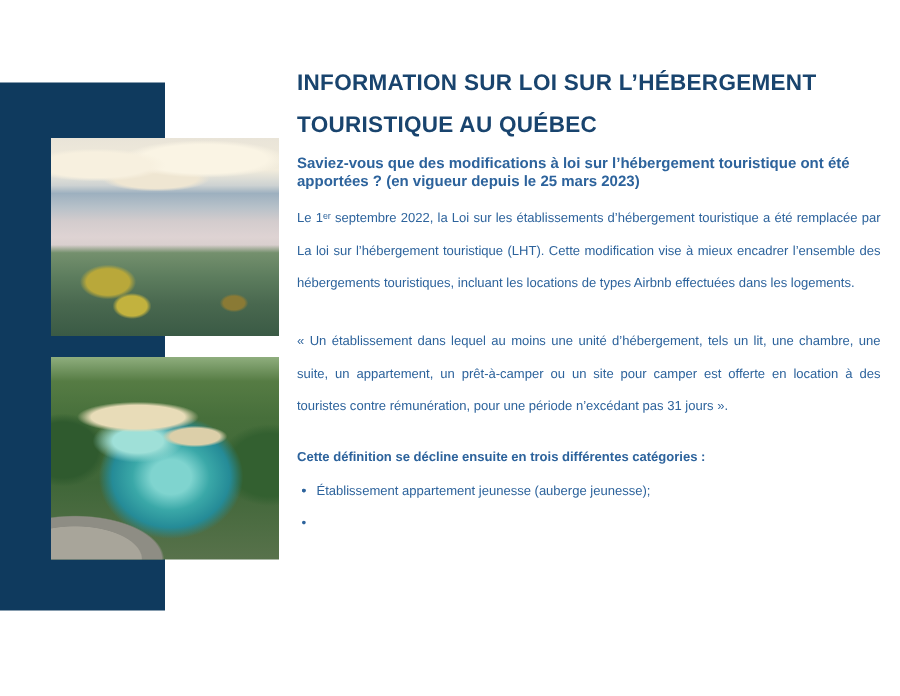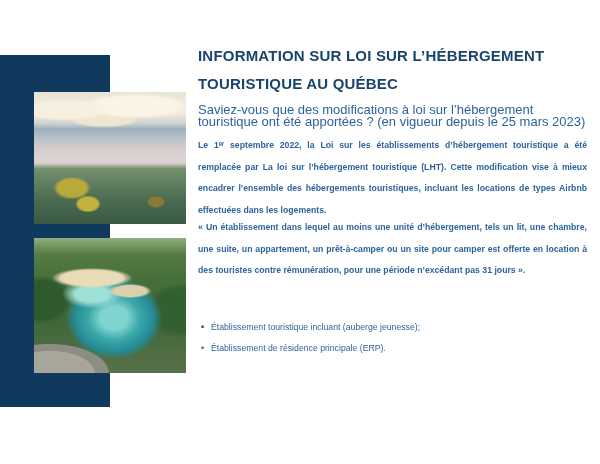--- a/index.html
+++ b/index.html
@@ -43,23 +43,23 @@
   
   .text-col{position:absolute;left:198px;top:0;width:389px;height:464px;}
   .text-col > *{position:absolute;left:0;width:389px;}
   h1{
     top:42px;
     font-size:15px;font-weight:bold;line-height:28px;
     color:var(--title-color);letter-spacing:.2px;
   }
   .intro{
     top:104px;
-    font-size:13px;font-weight:normal;line-height:11.5px;
+    font-size:10px;font-weight:bold;line-height:11.5px;
   }
-  .body-txt{font-size:8.7px;line-height:21.5px;font-weight:bold;}
+  .body-txt{font-size:8.7px;line-height:21.5px;}
   .justify{text-align:justify;}
   .p-law{top:135px;}
   .p-concept{top:198px;}
   .p-quote{top:217px;}
   .p-cats{top:294px;font-weight:bold;}
   .cat-list{top:317px;list-style:none;}
   .cat-list li{
     position:relative;padding-left:13px;
     font-size:8.7px;line-height:21px;
   }
@@ -81,29 +81,29 @@
   <section class="text-col">
     <h1>INFORMATION SUR LOI SUR L’HÉBERGEMENT TOURISTIQUE AU QUÉBEC</h1>
 
     <p class="intro">Saviez-vous que des modifications à loi sur l’hébergement touristique ont été apportées ? (en vigueur depuis le 25 mars 2023)</p>
 
     <p class="body-txt justify p-law">Le 1ᵉʳ septembre 2022, la Loi sur les établissements d’hébergement touristique a été remplacée par La loi sur l’hébergement touristique (LHT). Cette modification vise à mieux encadrer l’ensemble des hébergements touristiques, incluant les locations de types Airbnb effectuées dans les logements.</p>
 
 
     <p class="body-txt justify p-quote">« Un établissement dans lequel au moins une unité d’hébergement, tels un lit, une chambre, une suite, un appartement, un prêt-à-camper ou un site pour camper est offerte en location à des touristes contre rémunération, pour une période n’excédant pas 31 jours ».</p>
 
+    <p class="body-txt p-cats">Cette définition se décline ensuite en trois différentes catégories :</p>
 
     <ul class="cat-list">
       <li>
         <span class="bullet">•</span>
       </li>
       <li>
         <span class="bullet">•</span>
-        <span>Établissement touristique incluant (auberge jeunesse);</span>
+        <span>Établissement appartement jeunesse (auberge jeunesse);</span>
       </li>
       <li>
         <span class="bullet">•</span>
-        <span>Établissement de résidence principale (ERP).</span>
       </li>
     </ul>
   </section>
 
 </div>
 
 </body></html>

